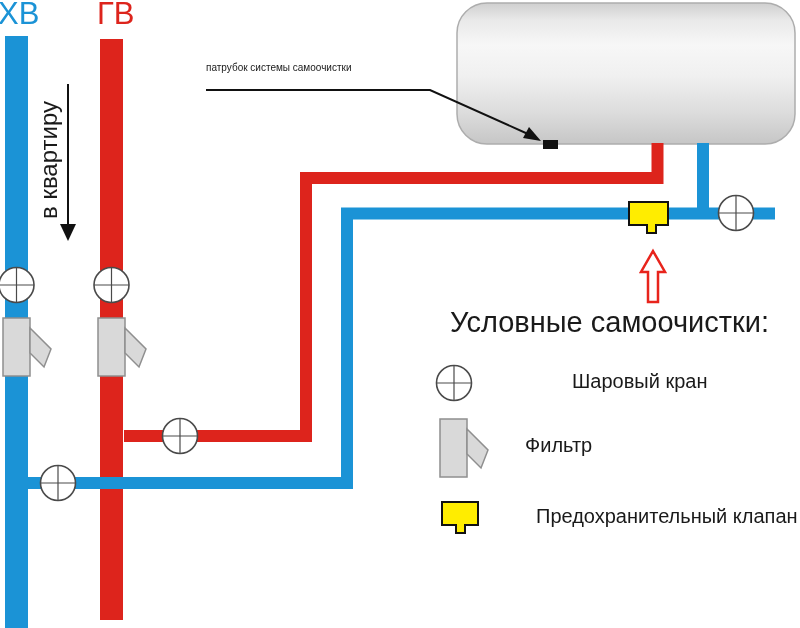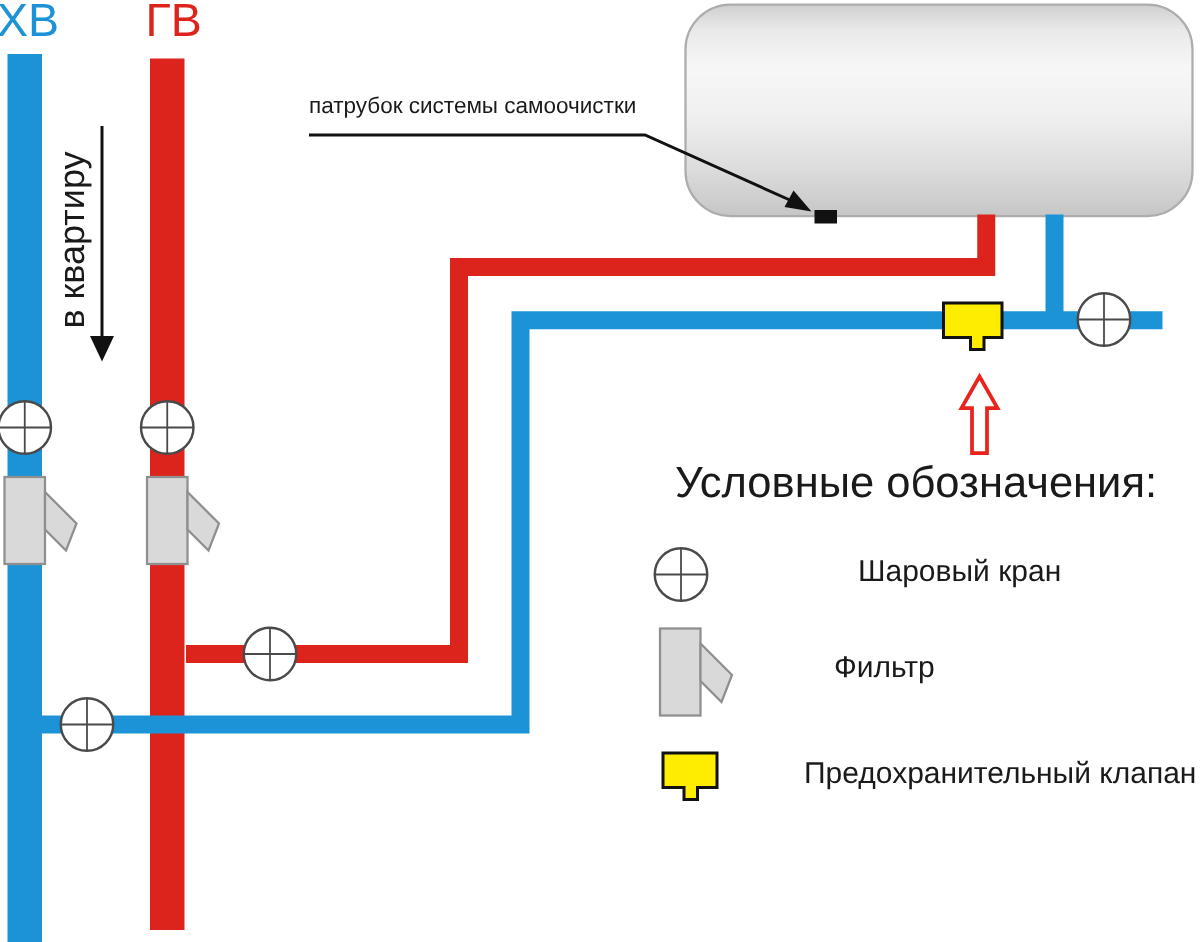--- a/index.html
+++ b/index.html
@@ -13,25 +13,25 @@
   }
   .stage svg{position:absolute;left:0;top:0;}
   .txt{position:absolute;white-space:nowrap;line-height:1;}
   .lbl-cold{left:-2px;top:-2px;font-size:31px;color:var(--cold-water-blue);}
   .lbl-hot{left:97px;top:-2px;font-size:31px;color:var(--hot-water-red);}
   .lbl-apartment{
     left:-26px;top:148px;width:150px;text-align:center;
     font-size:24px;color:var(--text-black);
     transform:rotate(-90deg);
   }
-  .lbl-callout{left:206px;top:63px;font-size:15px;color:var(--text-black);}
+  .lbl-callout{left:206px;top:63px;font-size:10px;color:var(--text-black);}
   .lbl-legend-title{left:450px;top:308px;font-size:29px;color:var(--text-black);}
   .lbl-item{font-size:20px;color:var(--text-black);}
   .lbl-item-0{left:525px;top:371px;margin-left:47px;}
-  .lbl-item-1{left:525px;top:435px;margin-left:31px;}
+  .lbl-item-1{left:525px;top:435px;}
   .lbl-item-2{left:523px;top:506px;margin-left:13px;}
 </style>
 </head>
 <body>
 
 <div class="stage">
 
   <svg width="800" height="628" viewBox="0 0 800 628">
     <defs>
       <linearGradient id="boilerGrad" x1="0" y1="0" x2="0" y2="1">
@@ -94,17 +94,17 @@
 
     <use href="#ball-valve-sym" x="454" y="383"></use>
     <use href="#filter-sym" x="440" y="419"></use>
     <path d="M442,502 H478 V525 H465 V533 H456 V525 H442 Z" style="fill:var(--valve-yellow);stroke:var(--line-black)" stroke-width="2" stroke-linejoin="miter"></path>
   </svg>
 
   <div class="txt lbl-cold">ХВ</div>
   <div class="txt lbl-hot">ГВ</div>
   <div class="txt lbl-apartment">в квартиру</div>
   <div class="txt lbl-callout">патрубок системы самоочистки</div>
-  <div class="txt lbl-legend-title">Условные обозначения:</div>
+  <div class="txt lbl-legend-title">Условные самоочистки:</div>
   <div class="txt lbl-item lbl-item-0">Шаровый кран</div>
   <div class="txt lbl-item lbl-item-1">Фильтр</div>
   <div class="txt lbl-item lbl-item-2">Предохранительный клапан</div>
 </div>
 
 </body></html>

